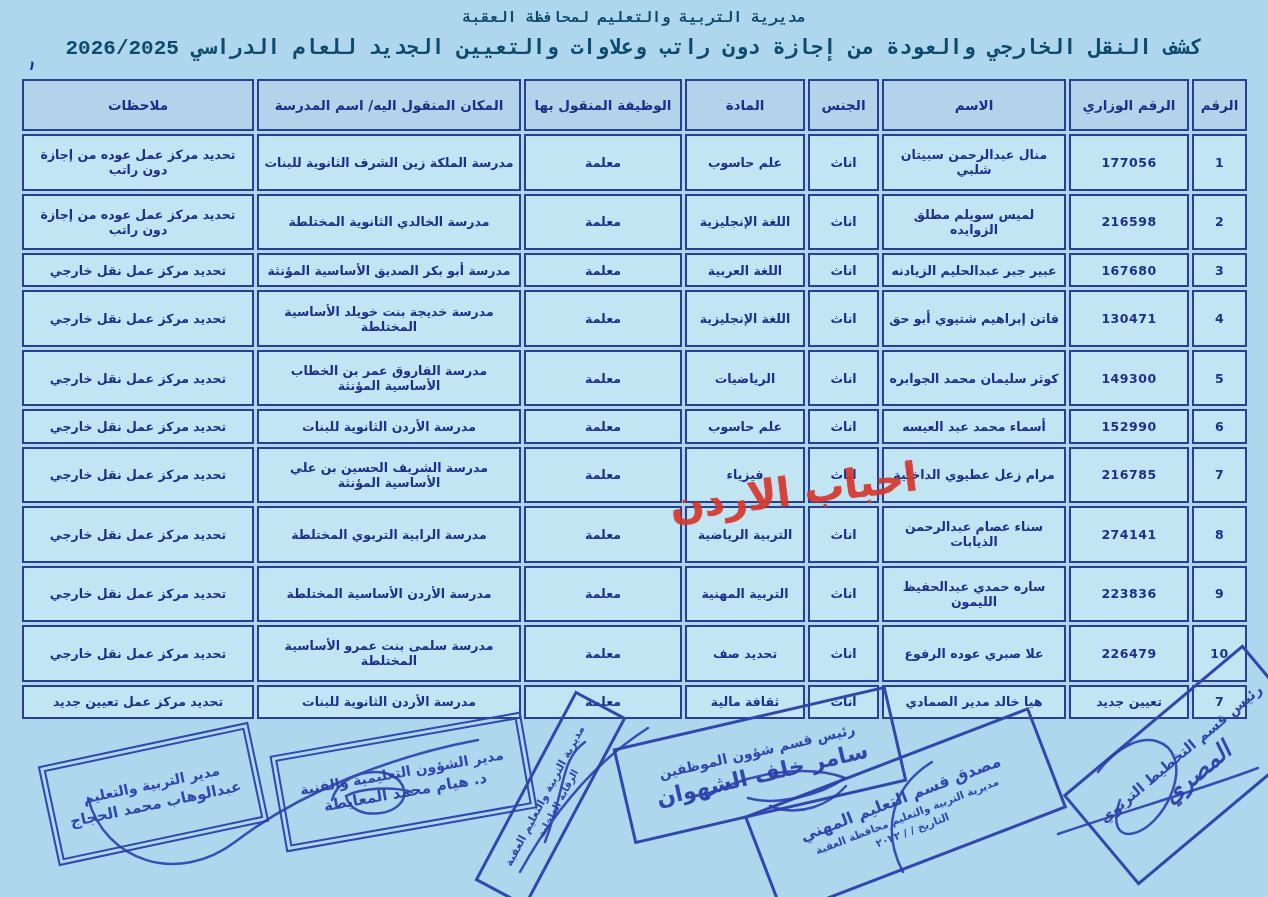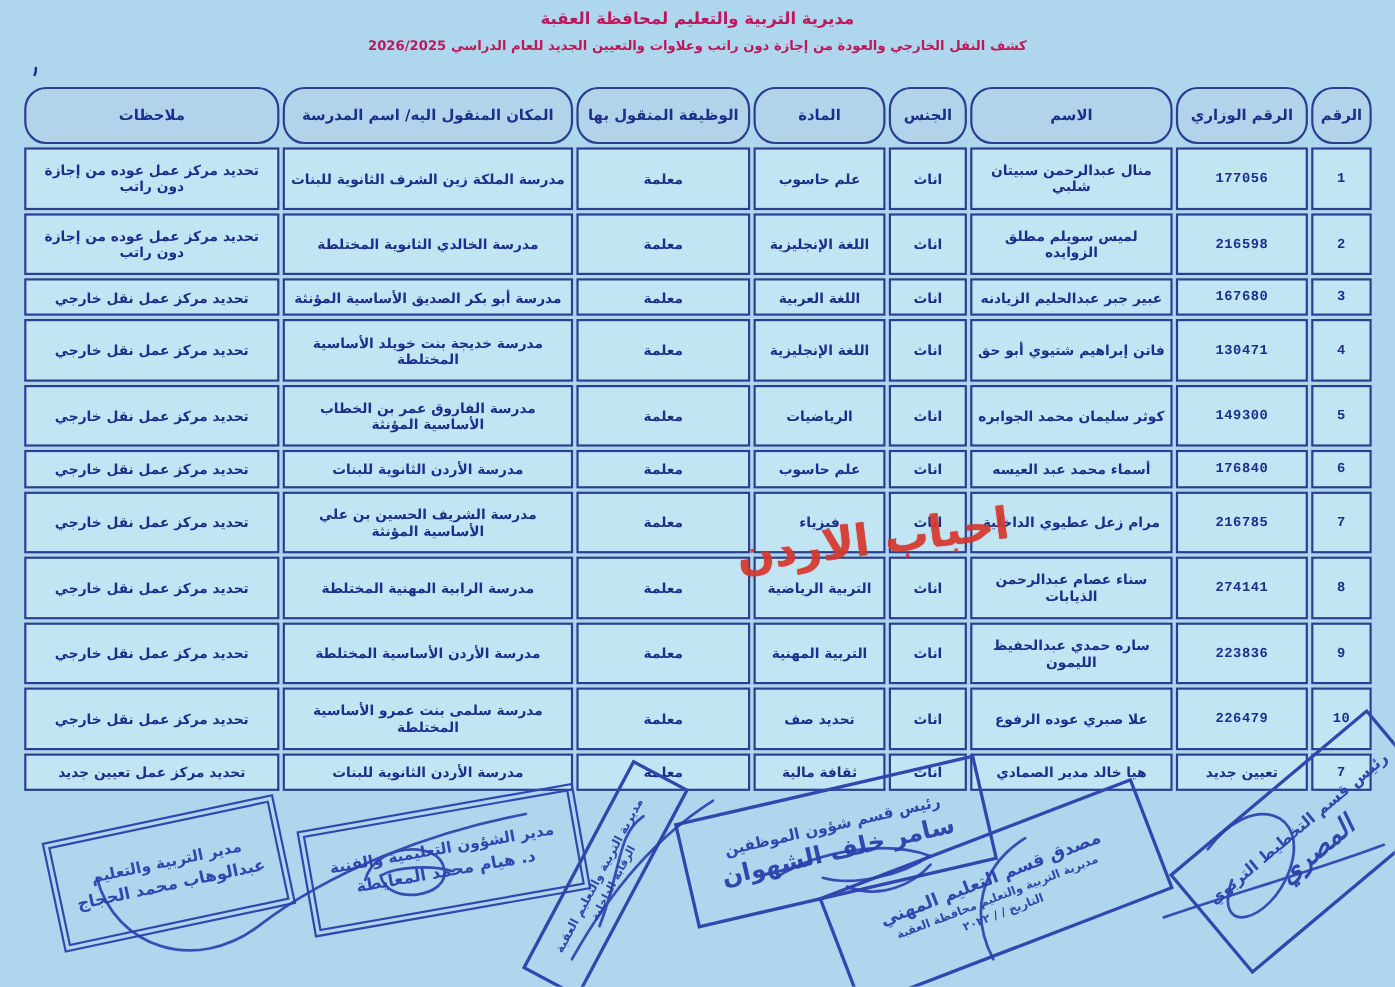--- a/index.html
+++ b/index.html
@@ -6,43 +6,43 @@
   html,body { width:1268px; height:897px; }
   body {
     position:relative;
     background:#aed7ee;
     overflow:hidden;
     font-family:"DejaVu Sans","Liberation Sans",sans-serif;
     direction:rtl;
   }
   .titles {
     position:absolute; top:8px; right:0; left:0;
-    text-align:center; color:#be185d;
+    text-align:center; color:#0c4a6e;font-family:Liberation Mono, monospace;
   }
   .title-line1 { font-size:15px; font-weight:bold; letter-spacing:.2px; }
-  .title-line2 { font-size:12px; font-weight:bold; margin-top:8px; }
+  .title-line2 { font-size:21px; font-weight:bold; margin-top:8px; }
 
   table.sheet {
     position:absolute; top:76px; right:18px;
     width:1222px; height:646px;
     border-collapse:separate; border-spacing:3px;
     table-layout:fixed;
   }
   table.sheet th, table.sheet td {
     border:2px solid #2a3f8f;
     color:#1d2f8a;
     font-weight:bold;
     text-align:center;
     vertical-align:middle;
     padding:2px 4px;
     overflow:hidden;
   }
-  table.sheet th { background:#b2d3e9; font-size:13.5px; height:52px;border-radius:20px; }
+  table.sheet th { background:#b2d3e9; font-size:13.5px; height:52px; }
   table.sheet td { background:#c2e5f4; font-size:12.5px; }
-  td.cell-num  { font-size:15px; letter-spacing:.5px;font-family:Liberation Mono, monospace; }
+  td.cell-num  { font-size:15px; letter-spacing:.5px; }
   td.cell-mini { font-size:13px; }
 
   .corner-mark {
     position:absolute; top:58px; left:28px;
     color:#1d2f8a; font-size:13px; font-weight:bold;
     transform:rotate(20deg);
   }
 
   .watermark {
     position:absolute; top:468px; right:350px;
@@ -164,21 +164,21 @@
       <td class="cell-num">149300</td>
       <td>كوثر سليمان محمد الجوابره</td>
       <td class="cell-mini">اناث</td>
       <td>الرياضيات</td>
       <td>معلمة</td>
       <td>مدرسة الفاروق عمر بن الخطاب الأساسية المؤنثة</td>
       <td>تحديد مركز عمل نقل خارجي</td>
     </tr>
     <tr>
       <td class="cell-num">6</td>
-      <td class="cell-num">176840</td>
+      <td class="cell-num">152990</td>
       <td>أسماء محمد عبد العيسه</td>
       <td class="cell-mini">اناث</td>
       <td>علم حاسوب</td>
       <td>معلمة</td>
       <td>مدرسة الأردن الثانوية للبنات</td>
       <td>تحديد مركز عمل نقل خارجي</td>
     </tr>
     <tr>
       <td class="cell-num">7</td>
       <td class="cell-num">216785</td>
@@ -189,21 +189,21 @@
       <td>مدرسة الشريف الحسين بن علي الأساسية المؤنثة</td>
       <td>تحديد مركز عمل نقل خارجي</td>
     </tr>
     <tr>
       <td class="cell-num">8</td>
       <td class="cell-num">274141</td>
       <td>سناء عصام عبدالرحمن الذيابات</td>
       <td class="cell-mini">اناث</td>
       <td>التربية الرياضية</td>
       <td>معلمة</td>
-      <td>مدرسة الرابية المهنية المختلطة</td>
+      <td>مدرسة الرابية التربوي المختلطة</td>
       <td>تحديد مركز عمل نقل خارجي</td>
     </tr>
     <tr>
       <td class="cell-num">9</td>
       <td class="cell-num">223836</td>
       <td>ساره حمدي عبدالحفيظ الليمون</td>
       <td class="cell-mini">اناث</td>
       <td>التربية المهنية</td>
       <td>معلمة</td>
       <td>مدرسة الأردن الأساسية المختلطة</td>

